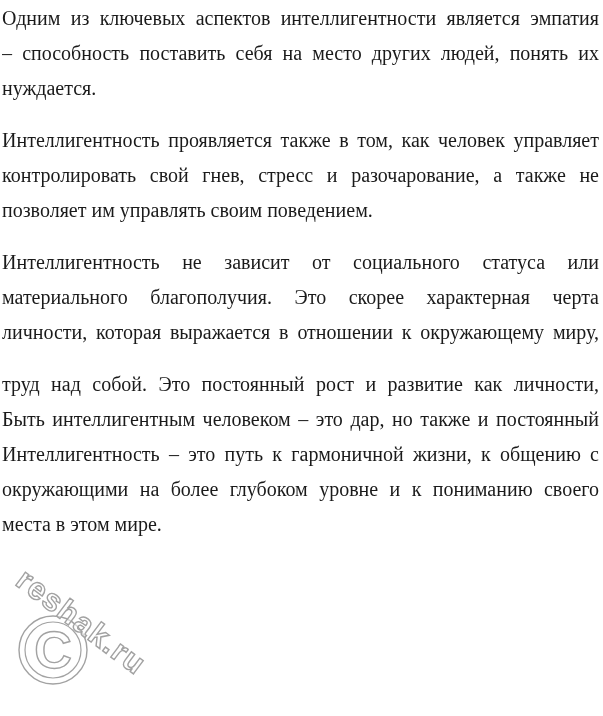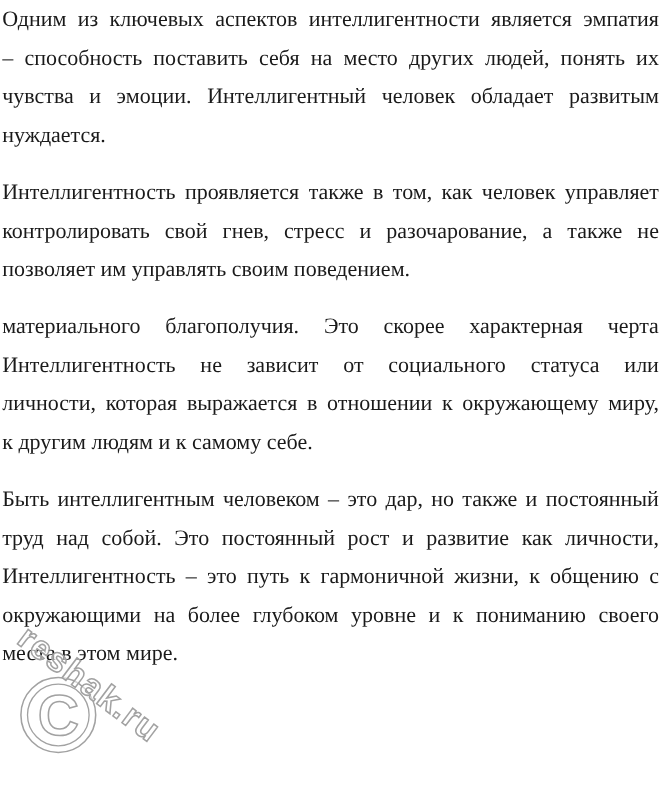--- a/index.html
+++ b/index.html
@@ -49,40 +49,38 @@
   }
 </style>
 </head>
 <body>
 
 <div class="page">
 
   <div class="para">
     <div class="line">Одним из ключевых аспектов интеллигентности является эмпатия</div>
     <div class="line">– способность поставить себя на место других людей, понять их</div>
-    <div class="line">чувства и эмоции. Интеллигентный человек обладает развитым</div>
     <div class="line last">нуждается.</div>
   </div>
 
   <div class="para">
     <div class="line">Интеллигентность проявляется также в том, как человек управляет</div>
     <div class="line">контролировать свой гнев, стресс и разочарование, а также не</div>
     <div class="line last">позволяет им управлять своим поведением.</div>
   </div>
 
   <div class="para">
+    <div class="line">Интеллигентность не зависит от социального статуса или</div>
     <div class="line">материального благополучия. Это скорее характерная черта</div>
-    <div class="line">Интеллигентность не зависит от социального статуса или</div>
     <div class="line">личности, которая выражается в отношении к окружающему миру,</div>
-    <div class="line last">к другим людям и к самому себе.</div>
   </div>
 
   <div class="para">
+    <div class="line">труд над собой. Это постоянный рост и развитие как личности,</div>
     <div class="line">Быть интеллигентным человеком – это дар, но также и постоянный</div>
-    <div class="line">труд над собой. Это постоянный рост и развитие как личности,</div>
     <div class="line">Интеллигентность – это путь к гармоничной жизни, к общению с</div>
     <div class="line">окружающими на более глубоком уровне и к пониманию своего</div>
     <div class="line last">места в этом мире.</div>
   </div>
 
   <svg class="watermark" viewBox="0 0 180 168" xmlns="http://www.w3.org/2000/svg" aria-hidden="true">
     <g>
       <circle cx="53" cy="102" r="34" fill="rgba(255,255,255,0.45)" stroke="#a2a2a2" stroke-width="1.4"></circle>
       <circle cx="53" cy="102" r="28" fill="none" stroke="#a2a2a2" stroke-width="1.2"></circle>
       <text x="53" y="120" text-anchor="middle" font-family="Liberation Sans, sans-serif" font-size="52" font-weight="bold" fill="rgba(255,255,255,0.55)" stroke="#a2a2a2" stroke-width="1.4">C</text>

